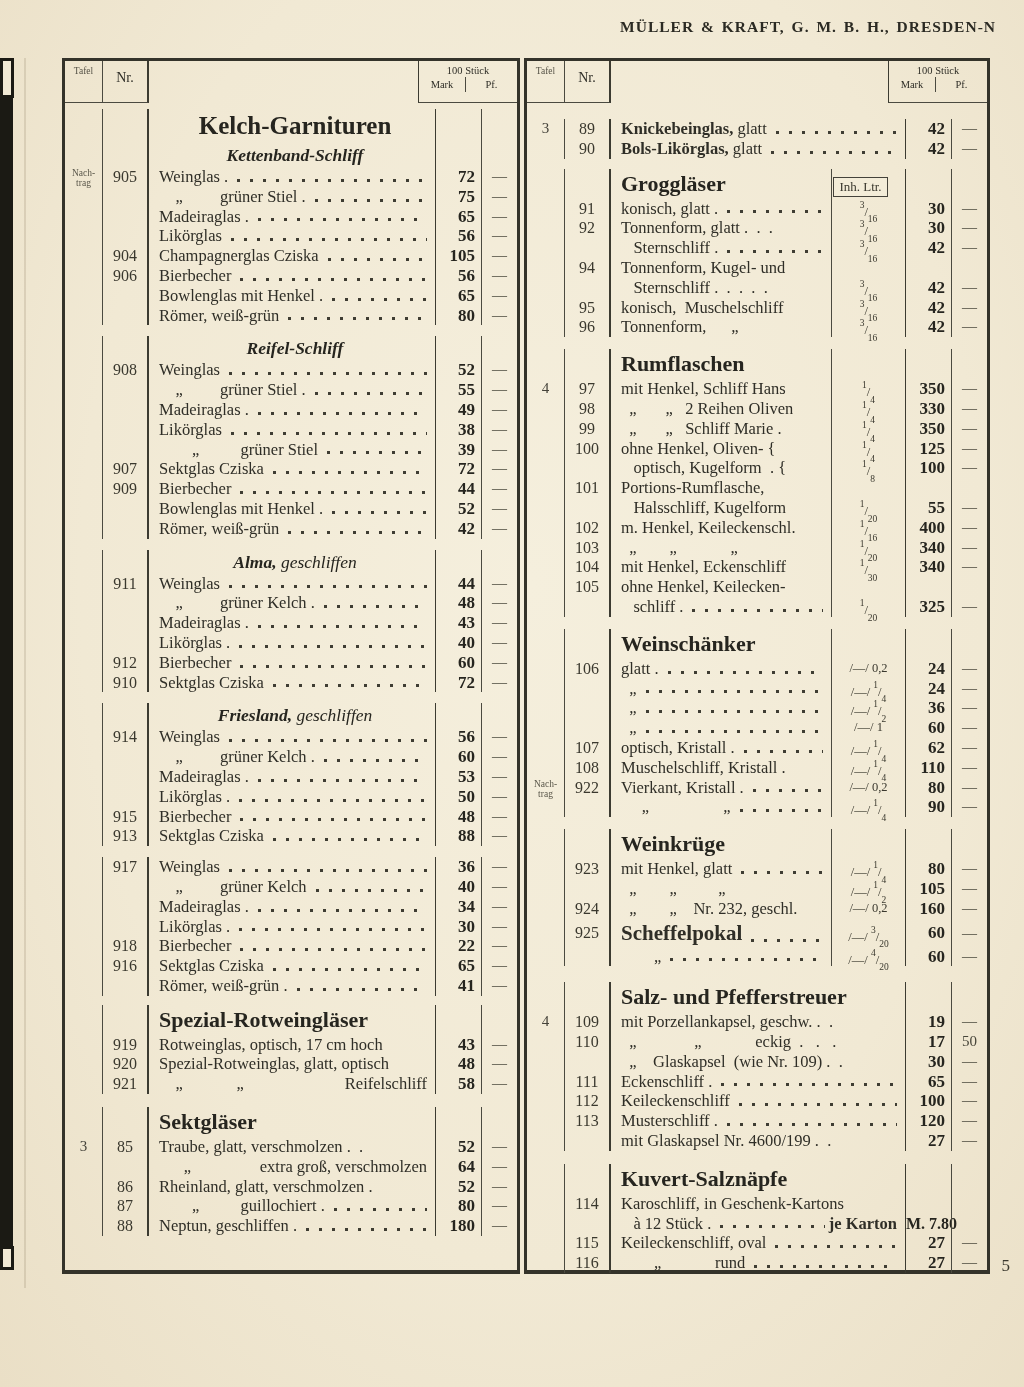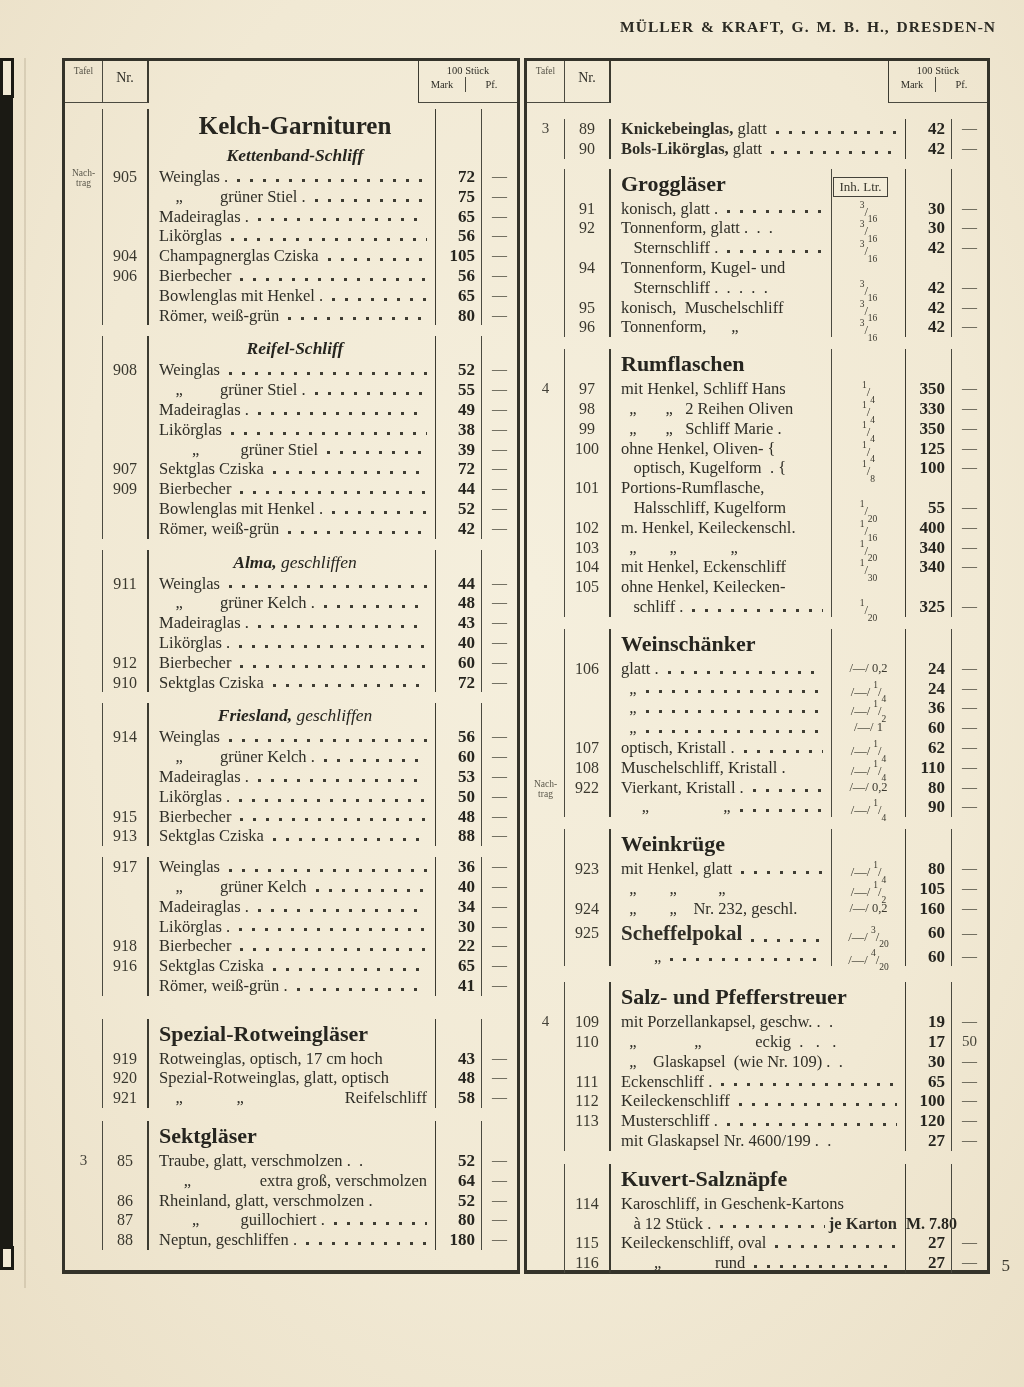--- a/index.html
+++ b/index.html
@@ -504,21 +504,21 @@
             <div class="cell c-tafel"></div>
             <div class="cell c-nr"></div>
             <div class="cell c-desc">
               <span class="txt">Römer, weiß-grün .</span>
               <span class="lead"></span>
             </div>
             <div class="cell c-mark">41</div>
             <div class="cell c-pf">—</div>
           </div>
         </div>
-        <div class="sec" style="margin-top: 23px;">
+        <div class="sec" style="margin-top: 9px;">
           <div class="row h-bigl">
             <div class="cell c-tafel"></div>
             <div class="cell c-nr"></div>
             <div class="cell c-desc">
               <span class="ttl-left">Spezial-Rotweingläser</span>
             </div>
             <div class="cell c-mark"></div>
             <div class="cell c-pf"></div>
           </div>
           <div class="row">

